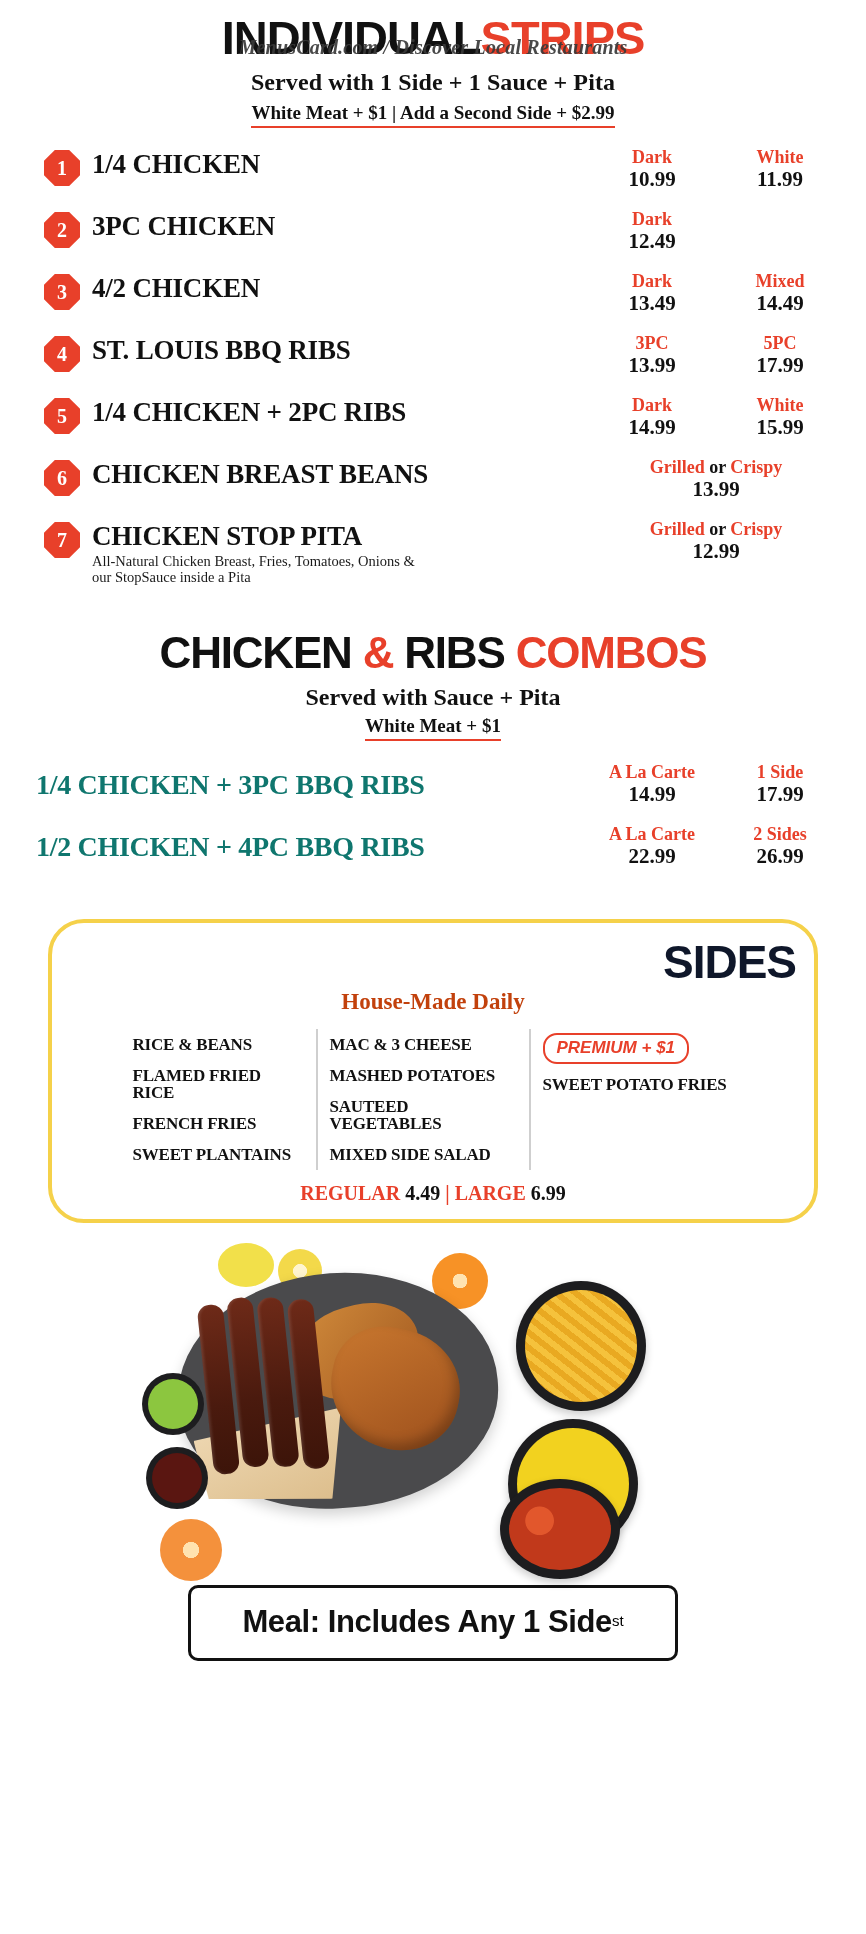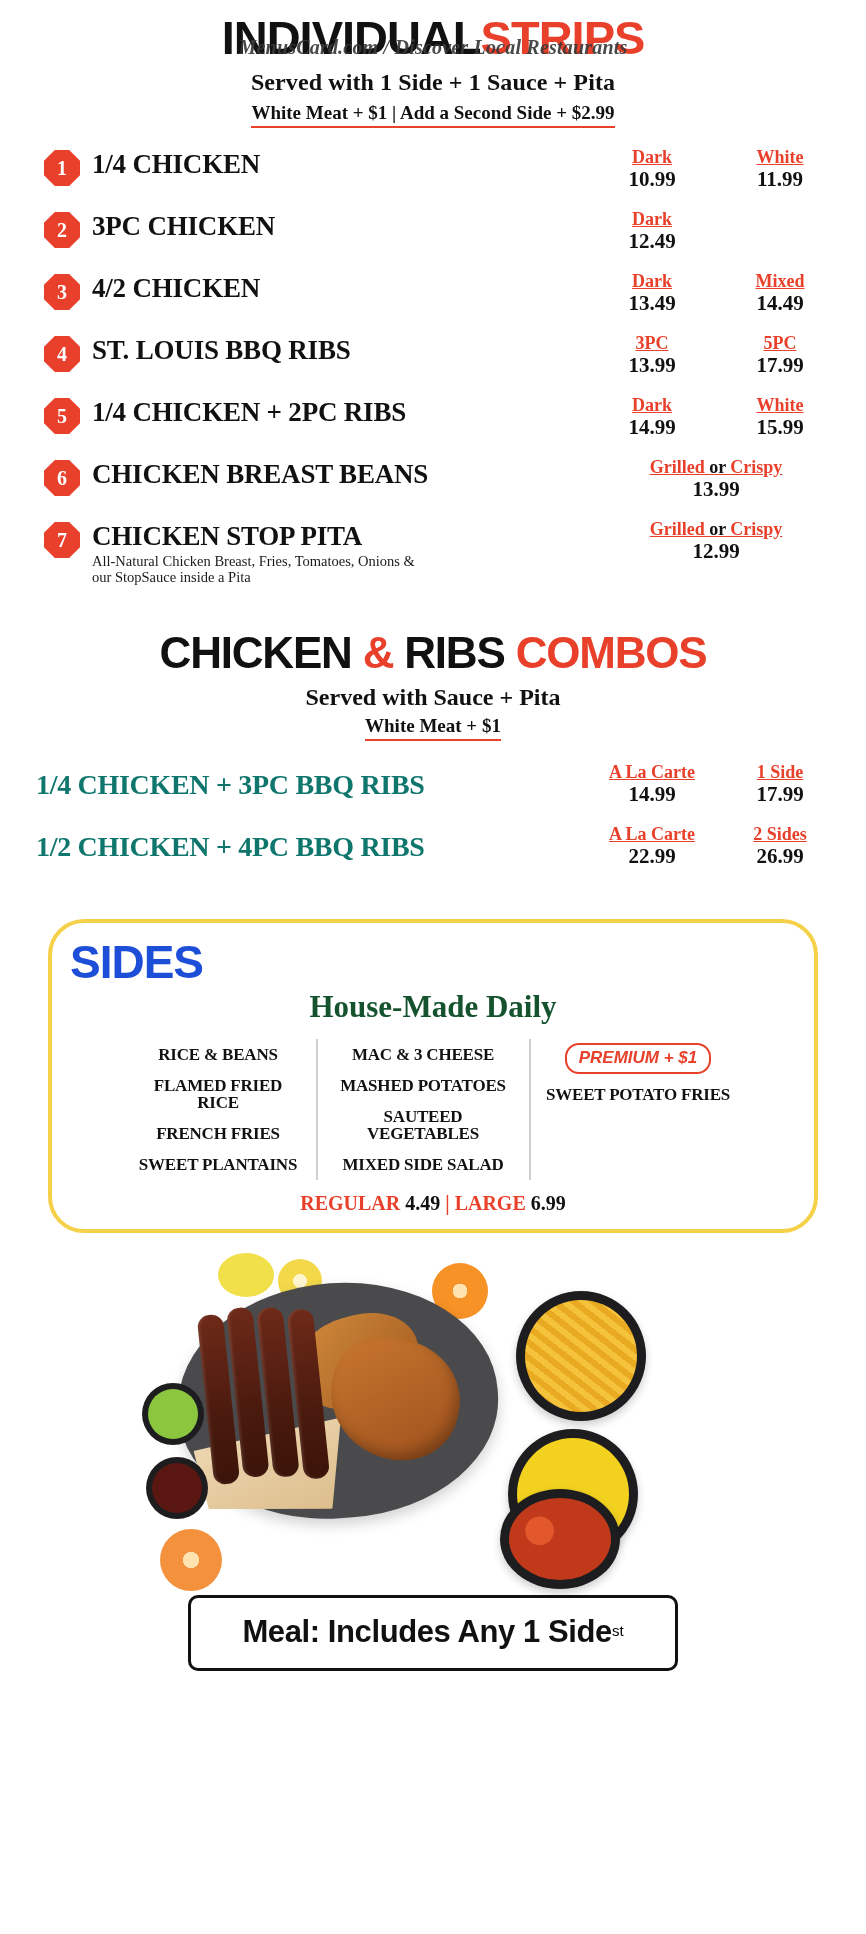--- a/index.html
+++ b/index.html
@@ -140,21 +140,20 @@
   .pcol {
     width: 128px;
     text-align: center;
   }
   .plabel {
     font-family: "Liberation Serif", serif;
     font-weight: bold;
     font-size: 18px;
     color: #e8402a;
     line-height: 1.1;
-    text-decoration: underline;
   }
   .pval {
     font-family: "Liberation Serif", serif;
     font-weight: bold;
     font-size: 21px;
     color: #111;
     line-height: 1.1;
   }
   .pcol.single {
     width: 256px;
@@ -216,44 +215,44 @@
   }
 
   
   .sides-box {
     margin: 34px 48px 0 48px;
     border: 4px solid #f5d14a;
     border-radius: 36px;
     padding: 16px 18px 14px 18px;
   }
   .sides-title {
-    text-align: left;
+    text-align: right;
     font-family: "Liberation Sans", sans-serif;
     font-weight: bold;
     font-size: 46px;
-    color: #1d4ed8;
+    color: #0f172a;
     letter-spacing: -1px;
     line-height: 1;
   }
   .sides-sub {
     text-align: center;
     font-family: "Liberation Serif", serif;
     font-weight: bold;
-    font-size: 31px;
-    color: #14532d;
+    font-size: 23px;
+    color: #c2410c;
     margin-top: 4px;
   }
   .sides-cols {
     display: flex;
     margin-top: 14px;
     justify-content: center;
   }
   .sides-col {
     padding: 0 12px;
-    text-align: center;
+    text-align: left;
   }
   .sides-col.c1 { width: 195px; }
   .sides-col.c2 {
     width: 215px;
     border-left: 2px solid #cfcfcf;
     border-right: 2px solid #cfcfcf;
   }
   .sides-col.c3 { width: 215px; }
   .side-line {
     font-family: "Liberation Serif", serif;

